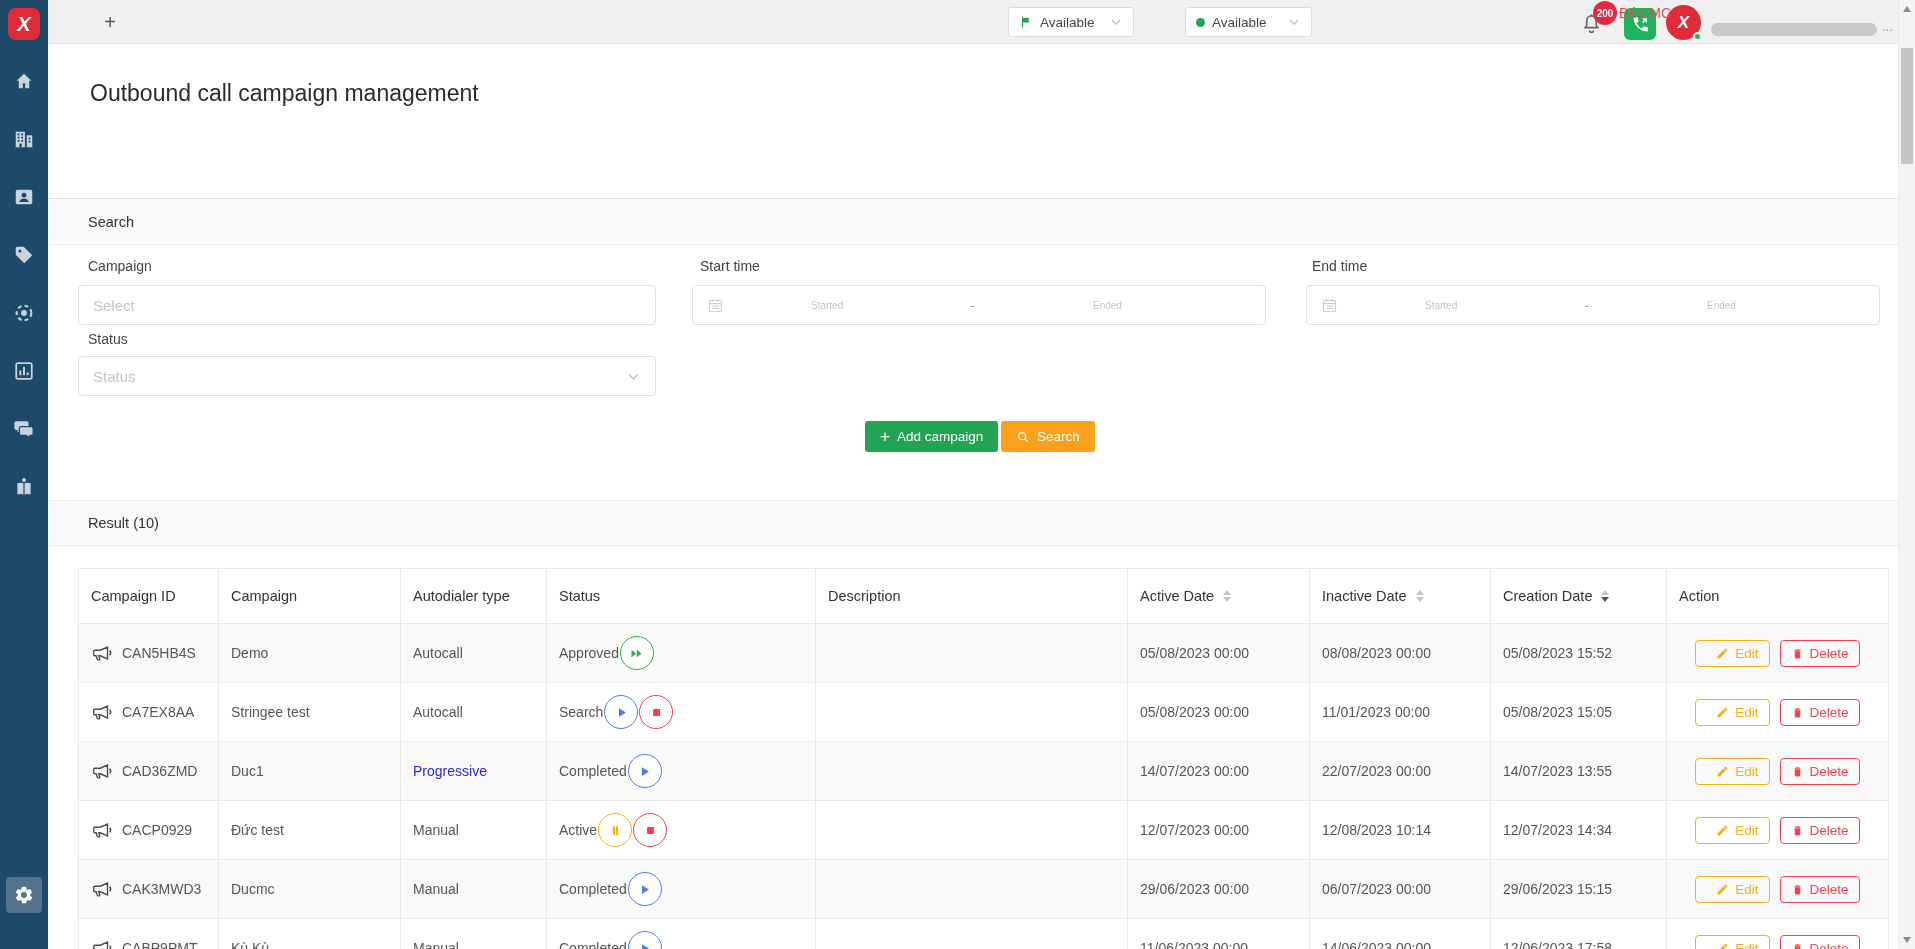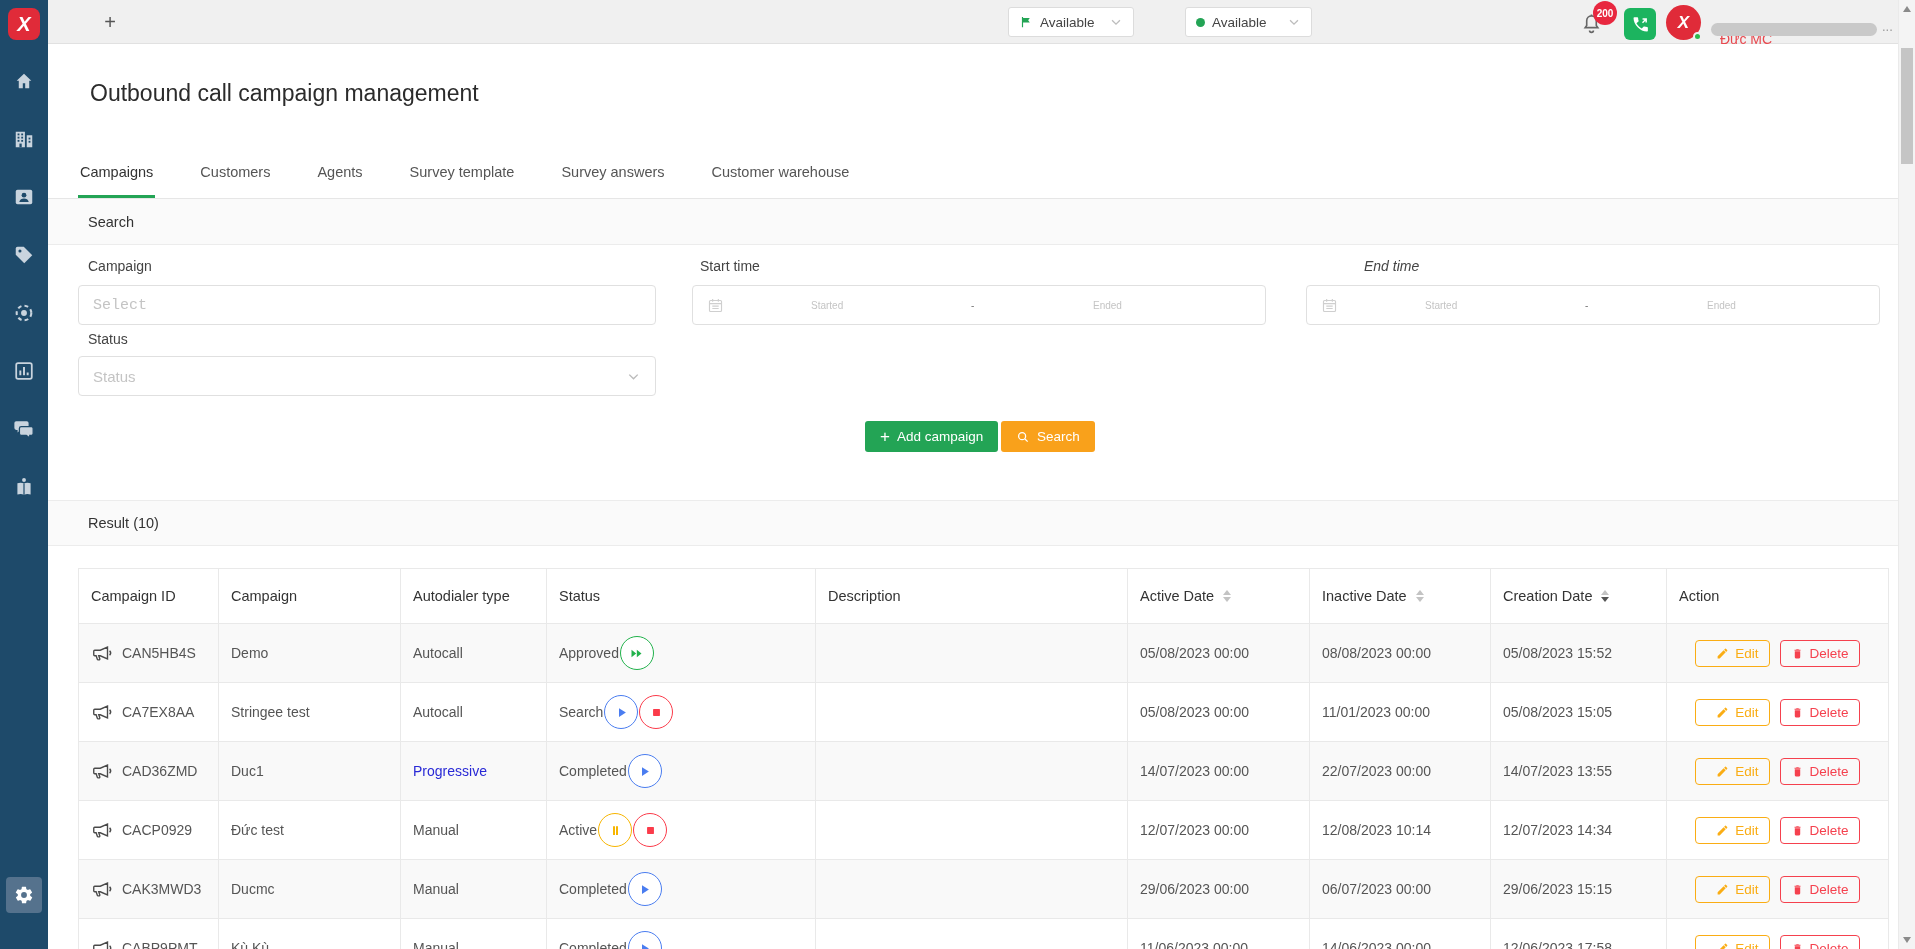--- a/index.html
+++ b/index.html
@@ -38,21 +38,21 @@
            background:var(--badge_red,#e8273f); color:#fff; font-size:10px; font-weight:bold;
            display:flex; align-items:center; justify-content:center; }
   .phone-btn { position:absolute; left:1576px; top:8px; width:32px; height:32px; border-radius:6px;
                background:var(--phone_green,#1cb45f); color:#fff; display:flex; align-items:center; justify-content:center; cursor:pointer; }
   .phone-btn svg { width:19px; height:19px; }
   .avatar { position:absolute; left:1618px; top:5px; width:35px; height:35px; border-radius:50%;
             background:var(--brand_red,#e02b39); color:#fff; font-weight:bold; font-style:italic; font-size:17px;
             display:flex; align-items:center; justify-content:center; cursor:pointer; }
   .status-dot { position:absolute; right:-1px; bottom:-1px; width:9px; height:9px; border-radius:50%;
                 background:#2db84d; border:2px solid #f0f0f0; }
-  .uname { position:absolute; left:1672px; top:5px; font-size:14px; color:var(--user_name_red,#e8484e);margin-top:26px; }
+  .uname { position:absolute; left:1571px; top:5px; font-size:14px; color:var(--user_name_red,#e8484e); }
   .ubar  { position:absolute; left:1663px; top:23px; width:166px; height:13px; border-radius:7px; background:#c9c9c9; }
   .udots { position:absolute; left:1834px; top:19px; font-size:13px; color:#9a9a9a; }
 
   
   .scrollbar { position:absolute; right:0; top:0; width:17px; height:949px; background:#f4f4f4; border-left:1px solid #eaeaea; z-index:6; }
   .sb-arrow { position:absolute; left:4px; width:0; height:0; border-left:4.5px solid transparent; border-right:4.5px solid transparent; cursor:pointer; }
   .sb-up { top:6px; border-bottom:6px solid #8a8a8a; }
   .sb-down { bottom:6px; border-top:6px solid #8a8a8a; }
   .sb-thumb { position:absolute; left:2px; top:48px; width:12px; height:116px; background:#c5c5c5; cursor:pointer; }
 
@@ -65,27 +65,27 @@
   .tabline { position:absolute; left:0; top:153px; width:1850px; height:1px; background:#e6e6e6; }
 
   .sec-head { position:absolute; left:0; width:1850px; height:46px; background:#fafafa; border-bottom:1px solid #ececec;
               display:flex; align-items:center; padding-left:40px; font-size:14.5px; color:#333; }
   #search-head { top:154px; }
   #result-head { top:455px; border-top:1px solid #ececec; }
 
   .flabel { position:absolute; font-size:14px; color:#444; }
   #lbl-campaign { left:40px;  top:213px; }
   #lbl-start    { left:652px; top:213px; }
-  #lbl-end      { left:1316px;top:213px;font-style:italic; }
+  #lbl-end      { left:1264px;top:213px; }
   #lbl-status   { left:40px;  top:286px; }
 
   .finput { position:absolute; height:40px; border:1px solid #e0e0e0; border-radius:4px; background:#fff; }
   #inp-campaign { left:30px; top:240px; width:578px; }
   #inp-campaign input { width:100%; height:100%; border:none; outline:none; background:transparent; padding:0 14px;
-                        font-size:15px; font-family:Liberation Mono, monospace; color:#1d4ed8; border-radius:4px; }
+                        font-size:15px; font-family:Liberation Sans, sans-serif; color:#1d4ed8; border-radius:4px; }
   input::placeholder { color:#c4c4c4; }
   .range { display:flex; align-items:center; padding:0 14px; color:#c4c4c4; font-size:10px; cursor:pointer; }
   #inp-start { left:644px;  top:240px; width:574px; }
   #inp-end   { left:1258px; top:240px; width:574px; }
   .range .cal { width:17px; height:17px; color:#cfcfcf; }
   .range .r-started { position:absolute; left:118px; }
   .range .r-dash    { position:absolute; left:278px; color:#777; }
   .range .r-ended   { position:absolute; left:400px; }
   #inp-status { left:30px; top:311px; width:578px; display:flex; align-items:center; padding:0 14px;
                 color:#c4c4c4; font-size:15px; cursor:pointer; }
@@ -241,28 +241,20 @@
     <span class="status-dot"></span>
   </div>
   <div class="uname">Đức MC</div>
   <div class="ubar"></div>
   <div class="udots">...</div>
 </div>
 
 <div class="main">
   <div class="page-title">Outbound call campaign management</div>
 
-  <div class="tabs" id="tabs">
-      <div class="tab active">Campaigns</div>
-      <div class="tab">Customers</div>
-      <div class="tab">Agents</div>
-      <div class="tab">Survey template</div>
-      <div class="tab">Survey answers</div>
-      <div class="tab">Customer warehouse</div>
-    </div>
   <div class="tabline"></div>
 
   <div class="sec-head" id="search-head">Search</div>
 
   <div class="flabel" id="lbl-campaign">Campaign</div>
   <div class="flabel" id="lbl-start">Start time</div>
   <div class="flabel" id="lbl-end">End time</div>
 
   <div class="finput" id="inp-campaign">
     <input placeholder="Select" style="">

